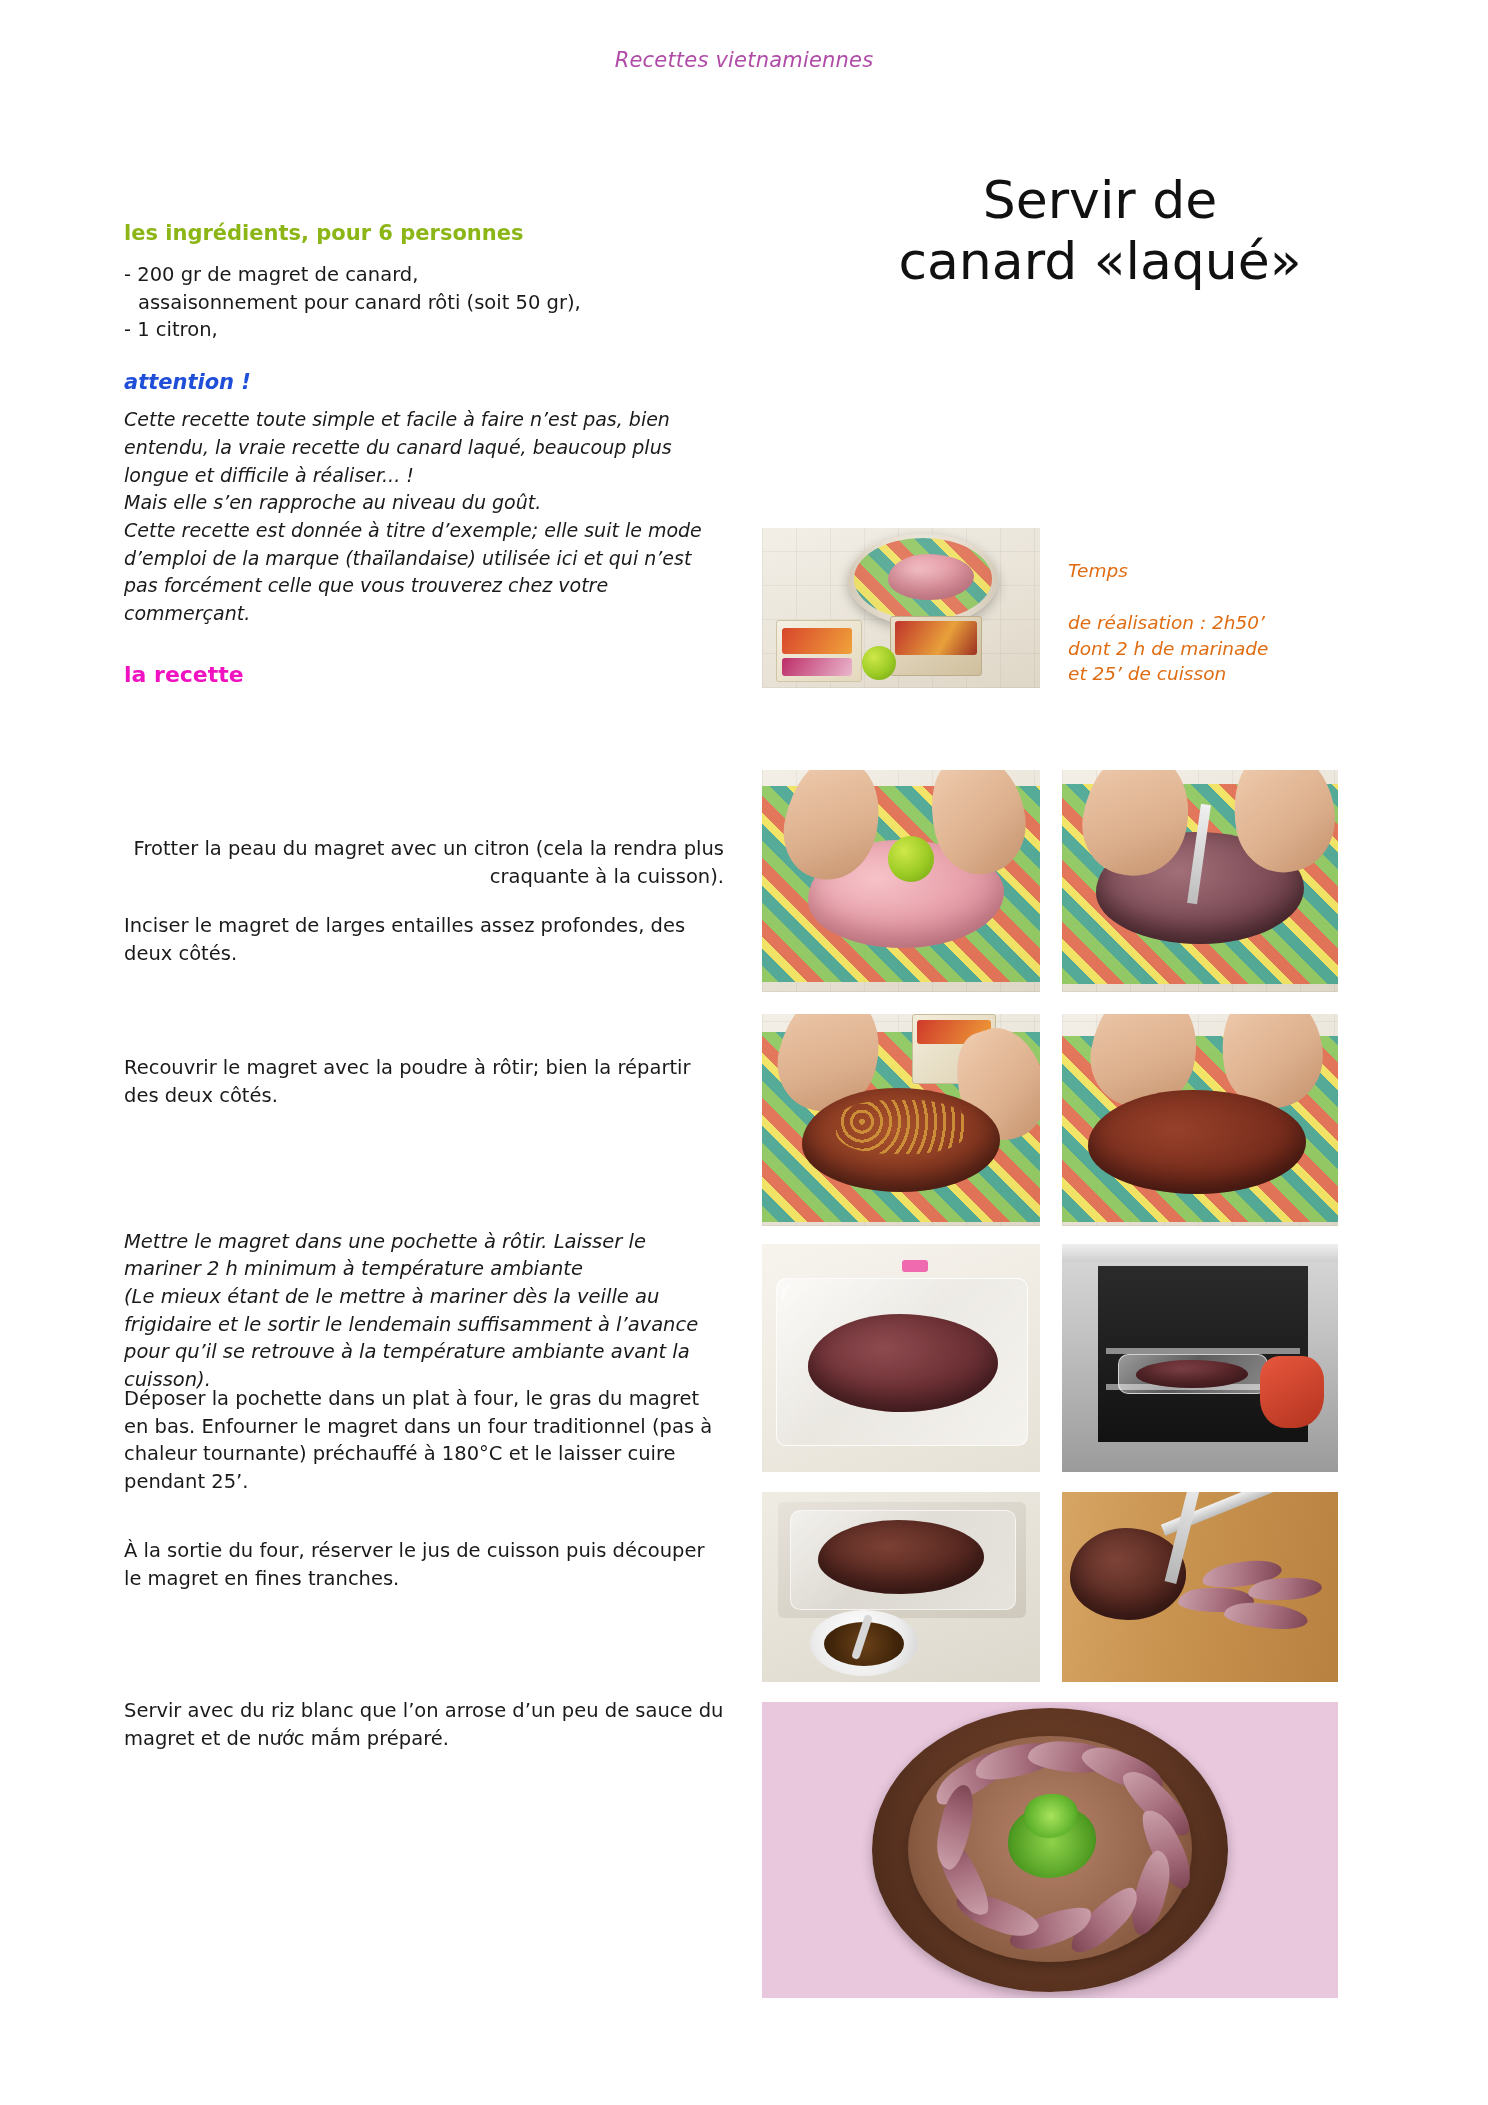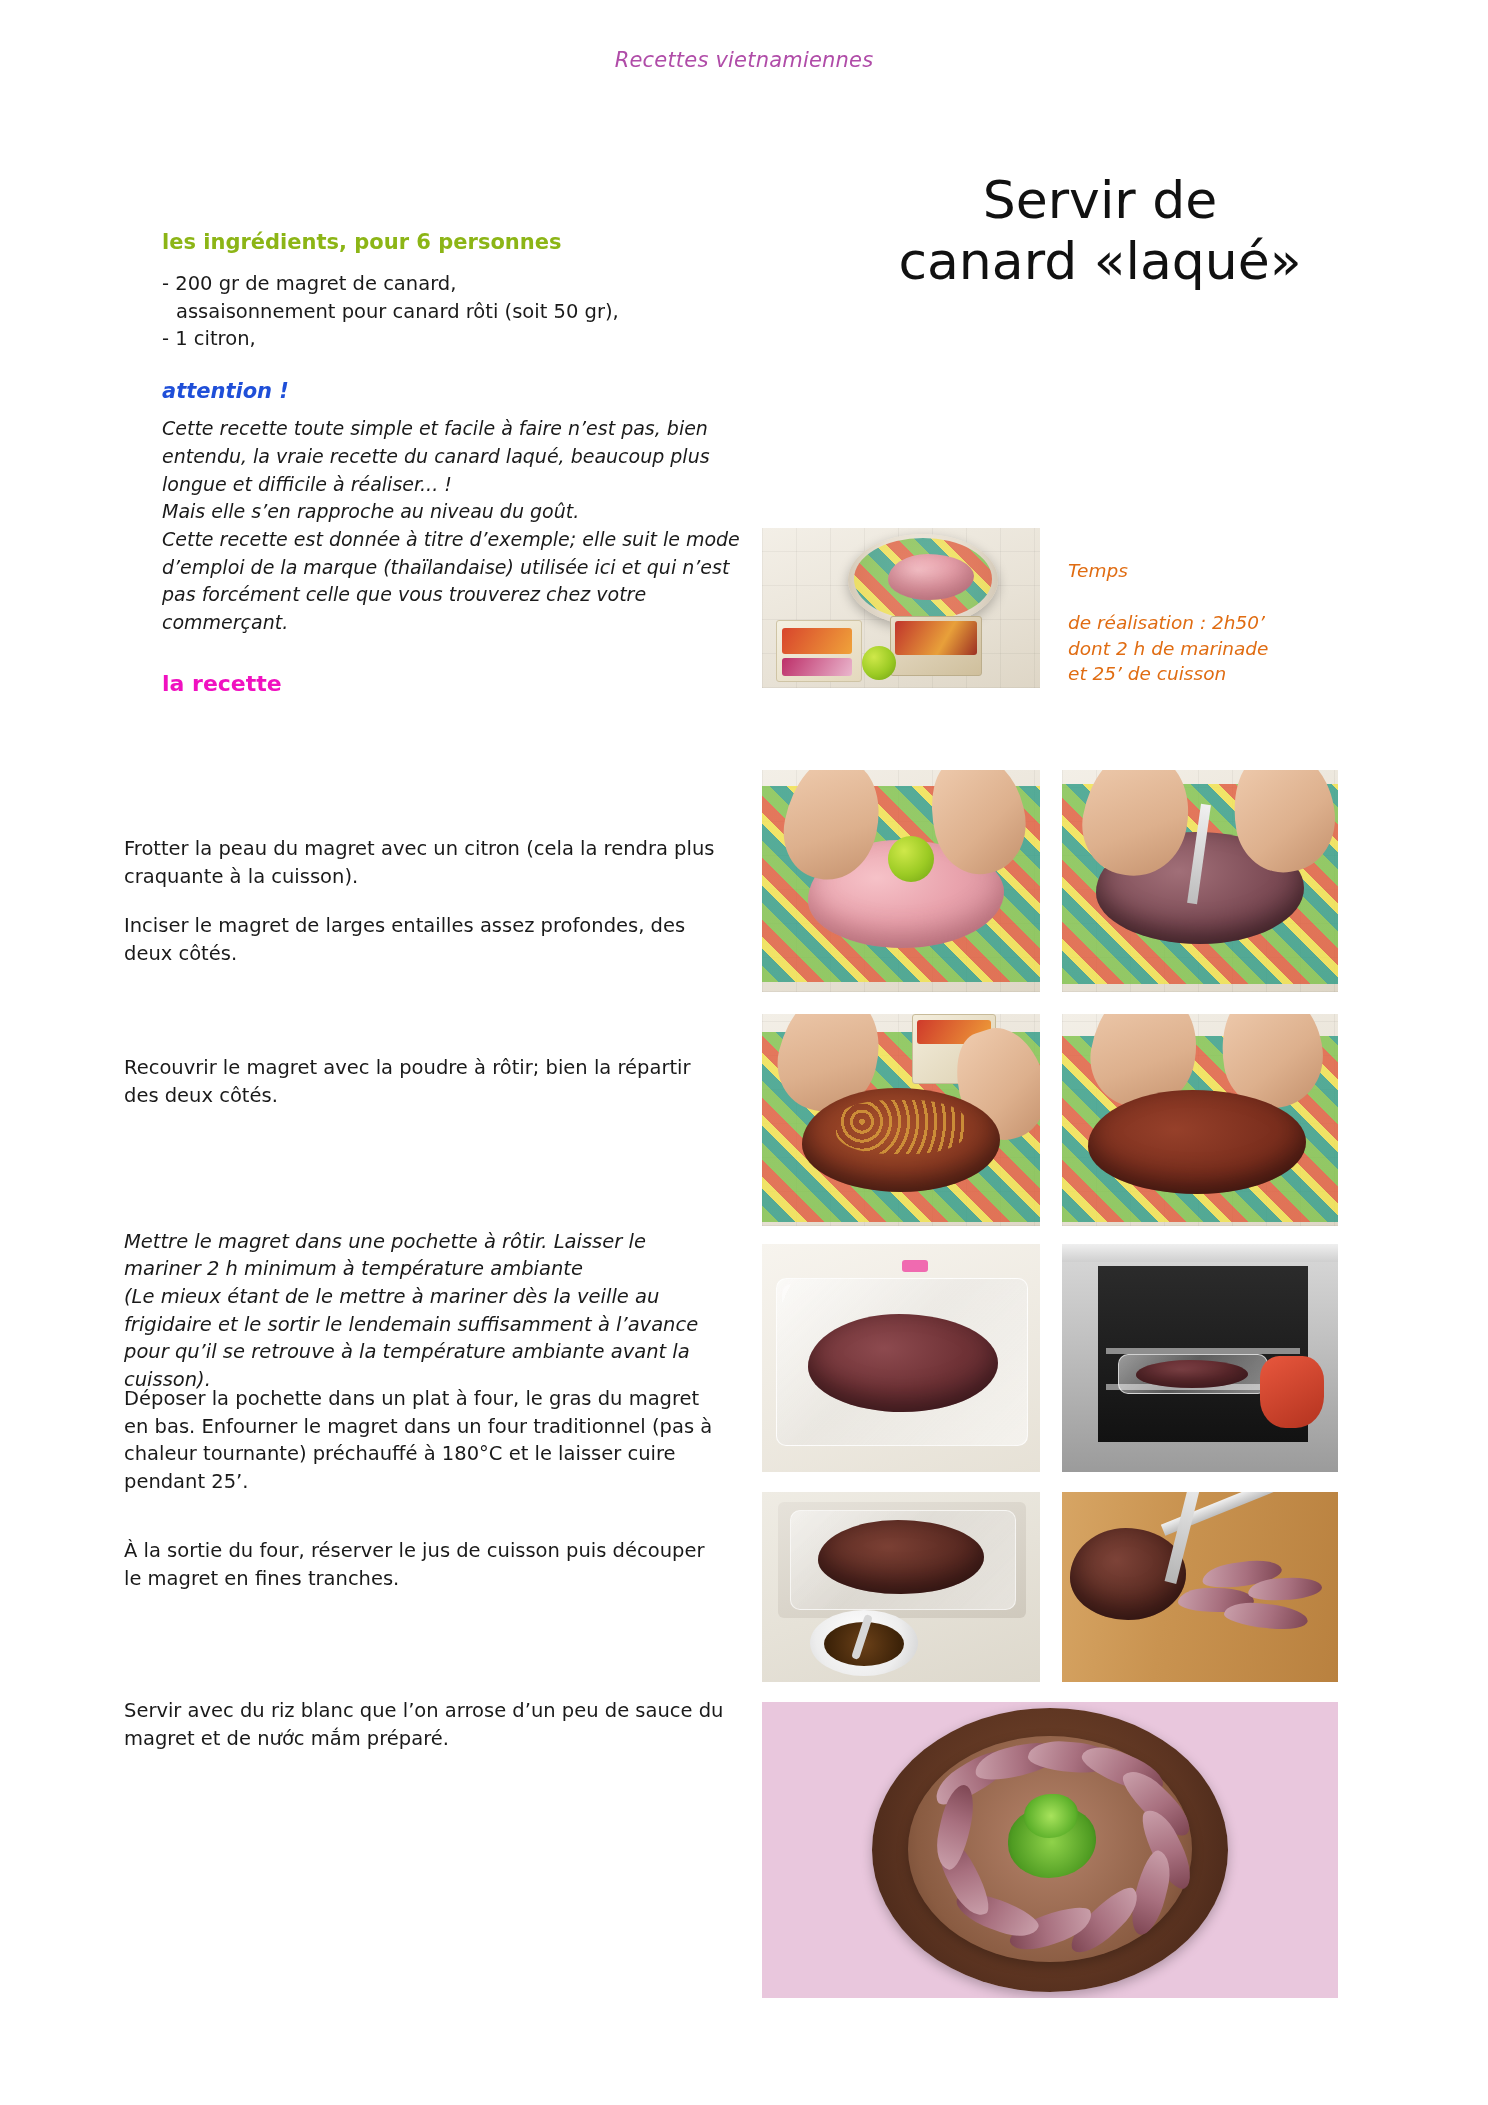--- a/index.html
+++ b/index.html
@@ -42,23 +42,22 @@
     font-size: 52px;
     line-height: 1.18;
     color: #111111;
     font-weight: 400;
   }
 
   
   .left-col {
     position: absolute;
     left: 124px;
-    top: 230px;
+    top: 221px;
     width: 600px;
-    margin-left: 38px;
   }
 
   h2.section-ingredients {
     margin: 0 0 16px 0;
     font-size: 21px;
     font-weight: bold;
     color: #8cb516;
     font-family: "DejaVu Sans", sans-serif;
   }
 
@@ -258,21 +257,21 @@
   </ul>
 
   <h2 class="section-attention">attention !</h2>
   <div class="attention-text">Cette recette toute simple et facile à faire n’est pas, bien entendu, la vraie recette du canard laqué, beaucoup plus longue et difficile à réaliser... !
 Mais elle s’en rapproche au niveau du goût.
 Cette recette est donnée à titre d’exemple; elle suit le mode d’emploi de la marque (thaïlandaise) utilisée ici et qui n’est pas forcément celle que vous trouverez chez votre commerçant.</div>
 
   <h2 class="section-recette">la recette</h2>
 </div>
 
-<div class="step" style="top:835px;">Frotter la peau du magret avec un citron (cela la rendra plus craquante à la cuisson).</div>
+<div class="step" style="top:835px;text-align:right;">Frotter la peau du magret avec un citron (cela la rendra plus craquante à la cuisson).</div>
 <div class="step" style="top:912px;">Inciser le magret de larges entailles assez profondes, des deux côtés.</div>
 <div class="step" style="top:1054px;">Recouvrir le magret avec la poudre à rôtir; bien la répartir des deux côtés.</div>
 <div class="step" style="top:1200px; font-style:normal;">
   <span style="font-style:italic;">Mettre le magret dans une pochette à rôtir. Laisser le mariner 2 h minimum à température ambiante
 (Le mieux étant de le mettre à mariner dès la veille au frigidaire et le sortir le lendemain suffisamment à l’avance pour qu’il se retrouve à la température ambiante avant la cuisson).</span>
 </div>
 <div class="step" style="top:1385px;">Déposer la pochette dans un plat à four, le gras du magret en bas. Enfourner le magret dans un four traditionnel (pas à chaleur tournante) préchauffé à 180°C  et le laisser cuire pendant 25’.</div>
 <div class="step" style="top:1537px;">À la sortie du four, réserver le jus de cuisson puis découper le magret en fines tranches.</div>
 <div class="step" style="top:1697px;">Servir avec du riz blanc que l’on arrose d’un peu de sauce du magret et de nước mắm préparé.</div>
 

